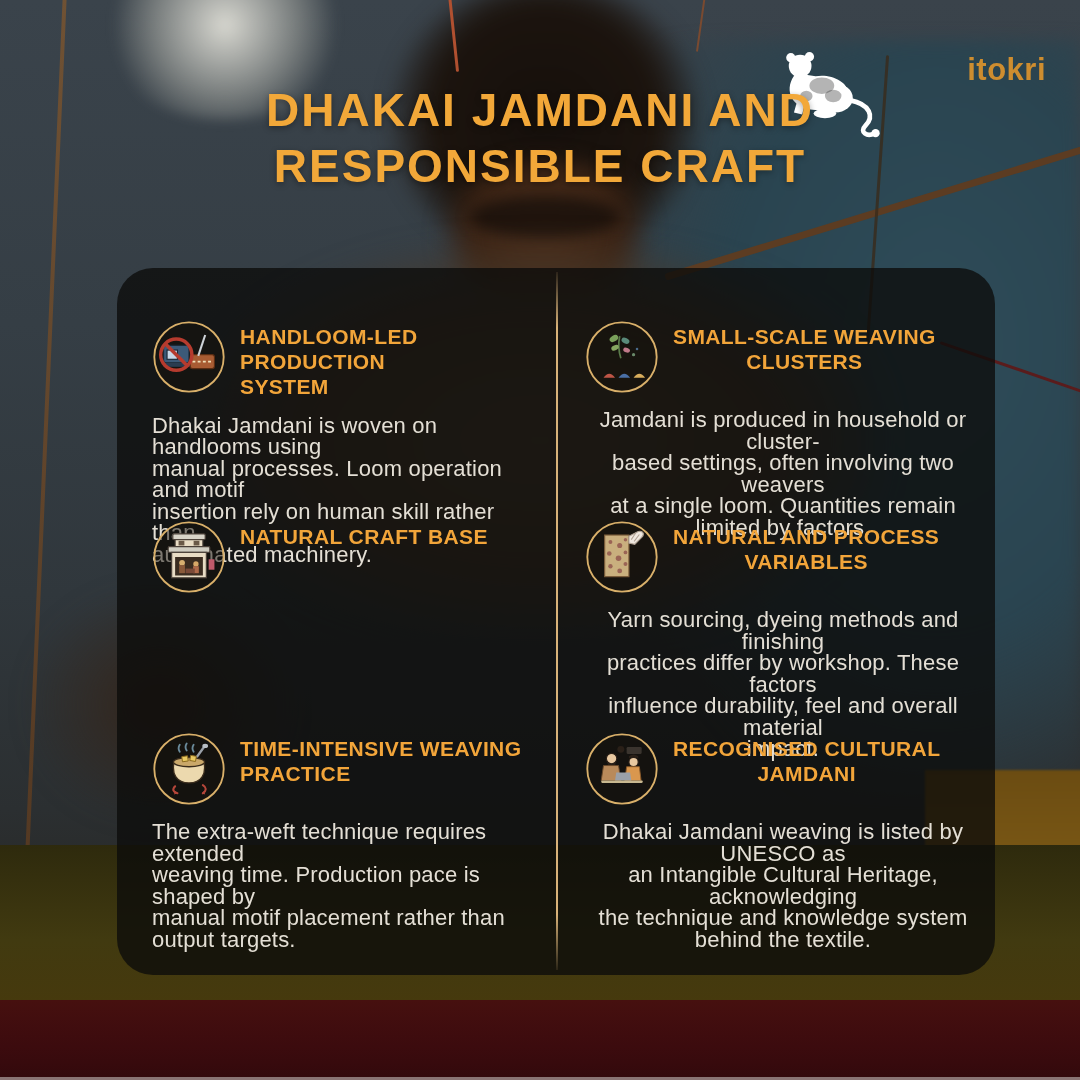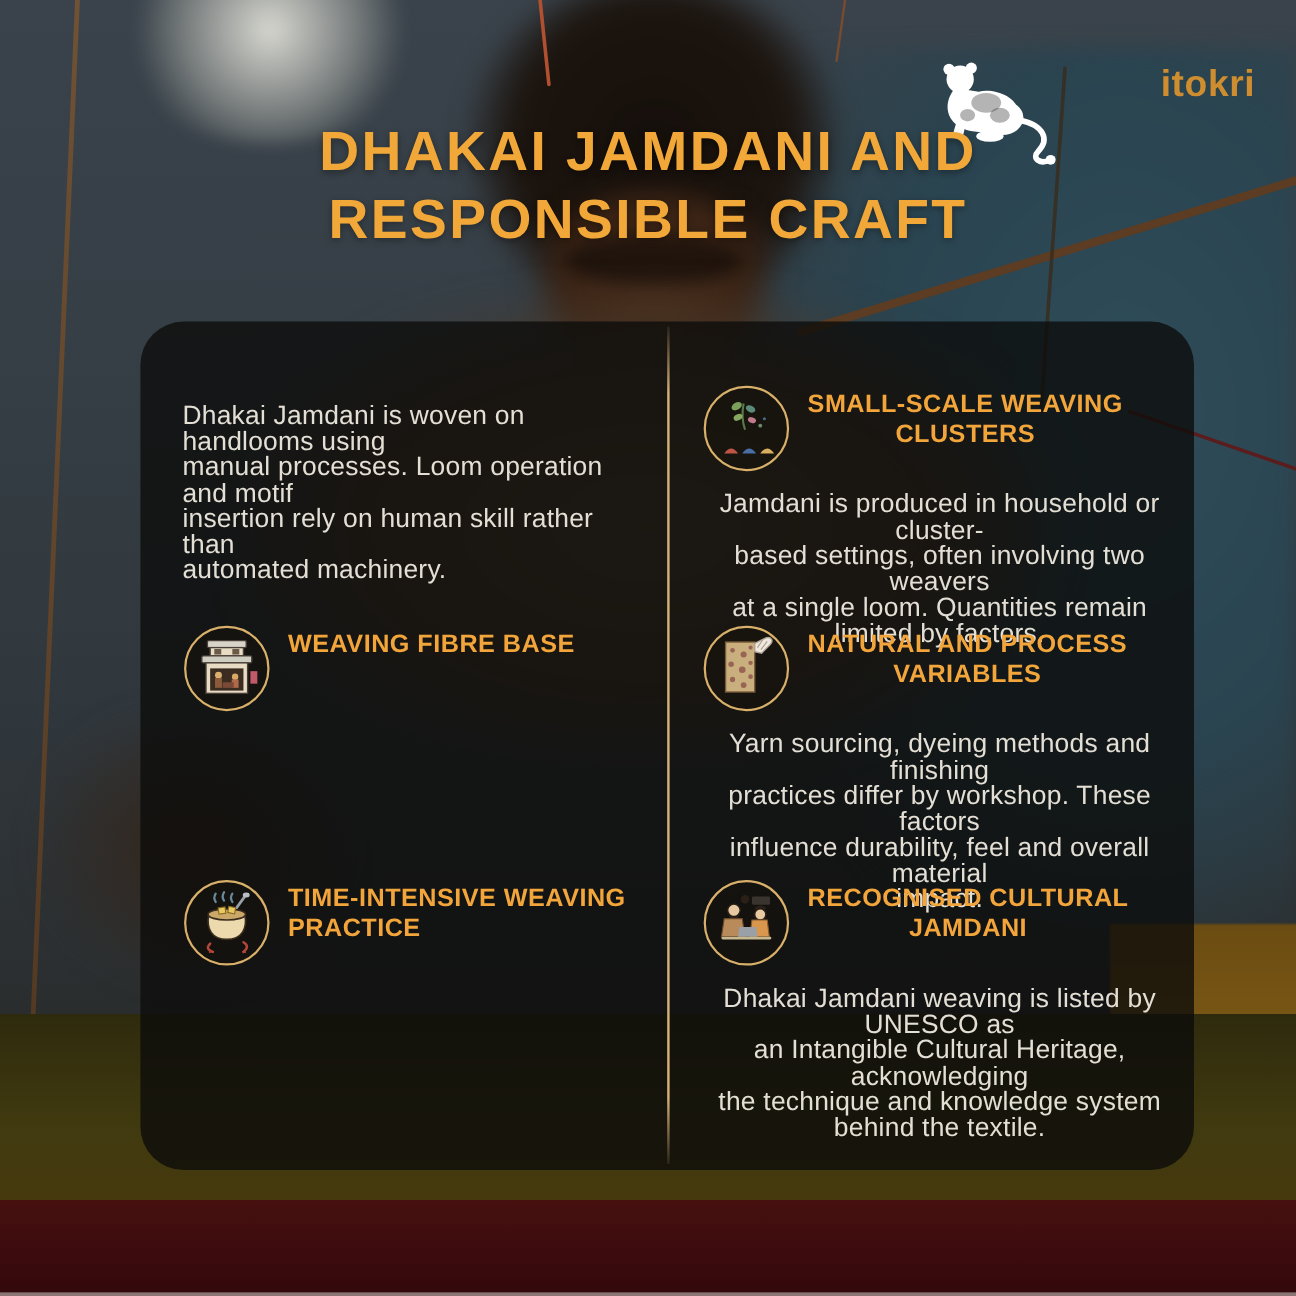--- a/index.html
+++ b/index.html
@@ -44,21 +44,21 @@
   .olive-band{position:absolute;left:0;top:845px;width:1080px;height:158px;
     background:linear-gradient(180deg,#2e2a0d,#413a10 60%,#46390d);}
   .red-band{position:absolute;left:0;top:1000px;width:1080px;height:77px;
     background:linear-gradient(180deg,#46100f,#3c0b0e 60%,#33090c);}
   .bottom-line{position:absolute;left:0;top:1077px;width:1080px;height:3px;background:#8a7474;}
 
   
   .logo{position:absolute;right:34px;top:52px;font-size:31px;font-weight:700;color:var(--logo);
     letter-spacing:.5px;z-index:6;}
   .monkey{position:absolute;left:765px;top:44px;width:124px;height:104px;z-index:4;}
-  .main-title{position:absolute;left:0;top:98px;width:1080px;text-align:center;z-index:5;
+  .main-title{position:absolute;left:0;top:82px;width:1080px;text-align:center;z-index:5;
     color:var(--title);font-size:46px;font-weight:800;letter-spacing:2px;line-height:1.22;
     white-space:pre-line;text-shadow:0 2px 6px rgba(0,0,0,0.35);}
 
   
   .panel{position:absolute;left:117px;top:268px;width:878px;height:707px;border-radius:36px;
     background:rgba(12,11,10,0.78);z-index:3;}
   .divider{position:absolute;left:439px;top:4px;width:2px;height:698px;
     background:linear-gradient(180deg,rgba(216,178,121,0.1),var(--divider) 8%,var(--divider) 92%,rgba(216,178,121,0.1));}
   .panel-grid{position:absolute;inset:0;display:grid;grid-template-columns:439px 439px;
     grid-template-rows:200px 212px auto;padding-top:52px;}
@@ -118,20 +118,37 @@
 </svg>
 
 <h1 class="main-title">DHAKAI JAMDANI AND
 RESPONSIBLE CRAFT</h1>
 
 <div class="panel">
   <div class="divider"></div>
   <div class="panel-grid">
 
     <div class="cell-l">
+      <div class="sec-head">
+        <span class="icon-wrap">
+          <svg viewBox="0 0 64 64">
+            <circle cx="32" cy="32" r="30" fill="rgba(22,17,12,0.5)" stroke="#d9b06a" stroke-width="1.6"></circle>
+            <rect x="10" y="22" width="22" height="15" rx="2" fill="#3c5a78" stroke="#1c2a38"></rect>
+            <rect x="13" y="26" width="9" height="8" fill="#c8d8e8" stroke="#1c2a38"></rect>
+            <rect x="10" y="37" width="24" height="3.5" fill="#2a3c50"></rect>
+            <rect x="33" y="30" width="21" height="12" rx="2" fill="#a85c33" stroke="#5a2c12"></rect>
+            <path d="M35 36 h17" stroke="#f0e0b8" stroke-width="1.4" stroke-dasharray="2.5 2" fill="none"></path>
+            <line x1="46" y1="13" x2="40" y2="31" stroke="#cfd4d8" stroke-width="1.8"></line>
+            <circle cx="21" cy="30" r="13.5" fill="none" stroke="#b63b2e" stroke-width="3"></circle>
+            <line x1="11.5" y1="20.5" x2="30.5" y2="39.5" stroke="#b63b2e" stroke-width="3"></line>
+          </svg>
+        </span>
+        <div class="sec-title">HANDLOOM-LED PRODUCTION
+SYSTEM</div>
+      </div>
       <div class="sec-body">Dhakai Jamdani is woven on handlooms using
 manual processes. Loom operation and motif
 insertion rely on human skill rather than
 automated machinery.</div>
     </div>
 
     <div class="cell-r">
       <div class="sec-head">
         <span class="icon-wrap">
           <svg viewBox="0 0 64 64">
@@ -170,21 +187,21 @@
             <rect x="17" y="28" width="30" height="22" fill="#e8dcc4" stroke="#4a4038" stroke-width="1"></rect>
             <rect x="20" y="32" width="24" height="16" fill="#3a2c20"></rect>
             <circle cx="26" cy="37" r="2.5" fill="#d8b070"></circle>
               <rect x="23.5" y="39" width="5" height="7" fill="#8a5a3a"></rect>
             <circle cx="38" cy="38" r="2.3" fill="#d8a868"></circle>
               <rect x="35.5" y="40" width="5" height="6" fill="#b06a4a"></rect>
             <rect x="29" y="42" width="8" height="4" fill="#7a4a38"></rect>
             <rect x="49" y="34" width="5" height="9" fill="#c05a6a"></rect>
           </svg>
         </span>
-        <div class="sec-title">WEAVING FIBRE BASE</div>
+        <div class="sec-title">NATURAL CRAFT BASE</div>
       </div>
     </div>
 
     <div class="cell-r">
       <div class="sec-head">
         <span class="icon-wrap">
           <svg viewBox="0 0 64 64">
             <circle cx="32" cy="32" r="30" fill="rgba(22,17,12,0.5)" stroke="#d9b06a" stroke-width="1.6"></circle>
             <rect x="17" y="13" width="21" height="36" fill="#c9af7e" stroke="#7a5c3a" stroke-width="1"></rect>
             <g fill="#9a6455">
@@ -223,20 +240,24 @@
             <ellipse cx="32" cy="26" rx="13.5" ry="4" fill="#caa86a" stroke="#3a2c1c" stroke-width="1.2"></ellipse>
             <rect x="26" y="21" width="5" height="4.5" fill="#e8c860" stroke="#8a6a20" stroke-width="0.8" transform="rotate(-8 28 23)"></rect>
             <rect x="33" y="20.5" width="5" height="4.5" fill="#e8c860" stroke="#8a6a20" stroke-width="0.8" transform="rotate(10 35 23)"></rect>
             <path d="M20 47 q-4 4 2 6 M44 46 q5 3 0 7" stroke="#b5463a" stroke-width="1.8" fill="none" stroke-linecap="round"></path>
             <path d="M22 53 l-3 1 l1 -3 Z M43 53 l3 1 l-1 -3 Z" fill="#b5463a"></path>
           </svg>
         </span>
         <div class="sec-title">TIME-INTENSIVE WEAVING
 PRACTICE</div>
       </div>
+      <div class="sec-body">The extra-weft technique requires extended
+weaving time. Production pace is shaped by
+manual motif placement rather than
+output targets.</div>
     </div>
 
     <div class="cell-r">
       <div class="sec-head">
         <span class="icon-wrap">
           <svg viewBox="0 0 64 64">
             <circle cx="32" cy="32" r="30" fill="rgba(22,17,12,0.5)" stroke="#d9b06a" stroke-width="1.6"></circle>
             <rect x="36" y="13" width="13" height="6" rx="1" fill="#3a342e"></rect>
             <circle cx="31" cy="15" r="3" fill="#2a2018"></circle>
             <circle cx="23" cy="23" r="4.5" fill="#e8c8a0" stroke="#2a2018" stroke-width="1"></circle>

